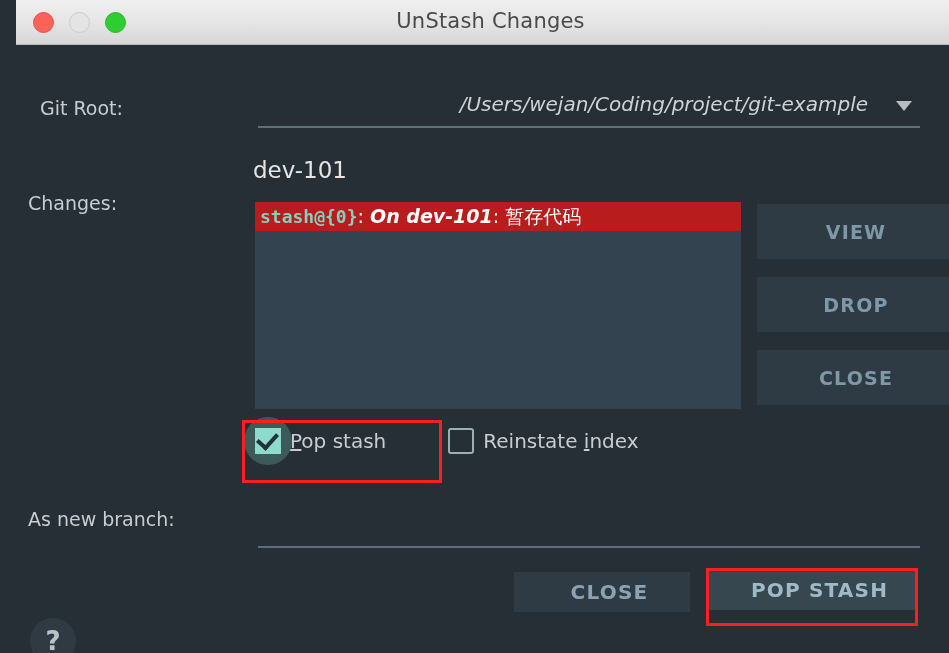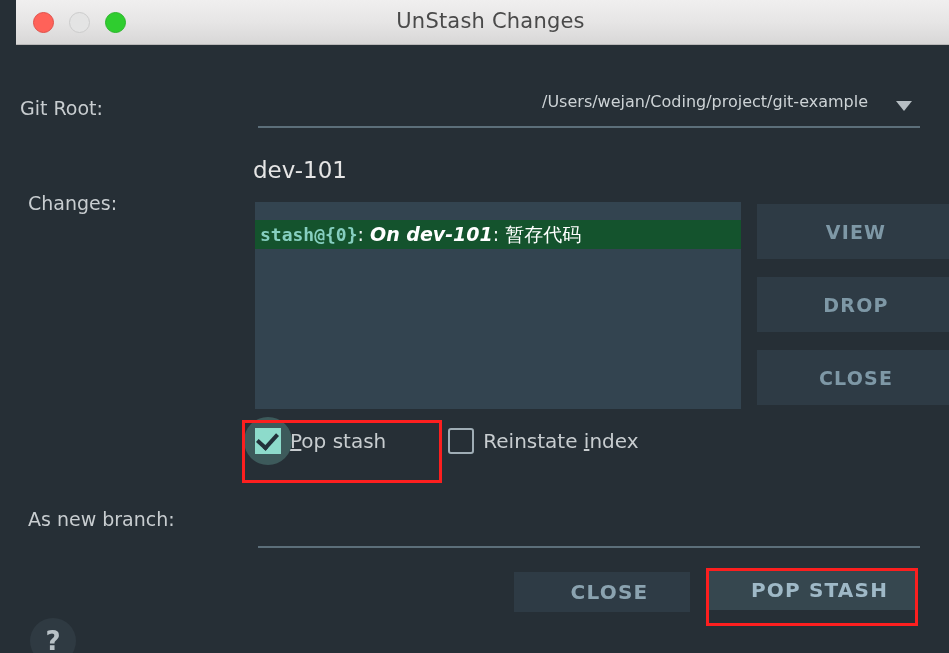--- a/index.html
+++ b/index.html
@@ -64,33 +64,34 @@
 
   .lbl {
     position: absolute;
     color: #c8cdd0;
     font-size: 19px;
     white-space: nowrap;
     font-family: "DejaVu Sans", "Liberation Sans", sans-serif;
   }
 
   
-  .gitroot-label { left: 20px; top: 52px; }
+  .gitroot-label { left: 40px; top: 52px; }
   .gitroot-field {
     position: absolute;
     left: 258px; top: 44px;
     width: 662px; height: 38px;
   }
   .gitroot-value {
     position: absolute;
     right: 52px; top: 3px;
-    font-size: 16px;
+    font-size: 20px;
     color: #cdd3d6;
     white-space: nowrap;
     font-family: "DejaVu Sans", "Liberation Sans", sans-serif;
+    font-style: italic;
   }
   .gitroot-arrow {
     position: absolute;
     right: 8px; top: 12px;
     width: 0; height: 0;
     border-left: 8px solid transparent;
     border-right: 8px solid transparent;
     border-top: 10px solid #b6bec3;
   }
   .gitroot-underline {
@@ -123,22 +124,21 @@
     overflow: hidden;
   }
   .stash-row {
     height: 29px;
     line-height: 29px;
     padding-left: 5px;
     white-space: nowrap;
     font-size: 19px;
   }
   .stash-row.selected {
-    background: #14532d;
-    margin-top: 18px;
+    background: #b91c1c;
   }
   .stash-id {
     color: #86cfc0;
     font-family: "DejaVu Sans Mono", "Liberation Mono", monospace;
     font-weight: bold;
     font-size: 18px;
   }
   .stash-sep { color: #f2f5f6; }
   .stash-on {
     color: #ffffff;

